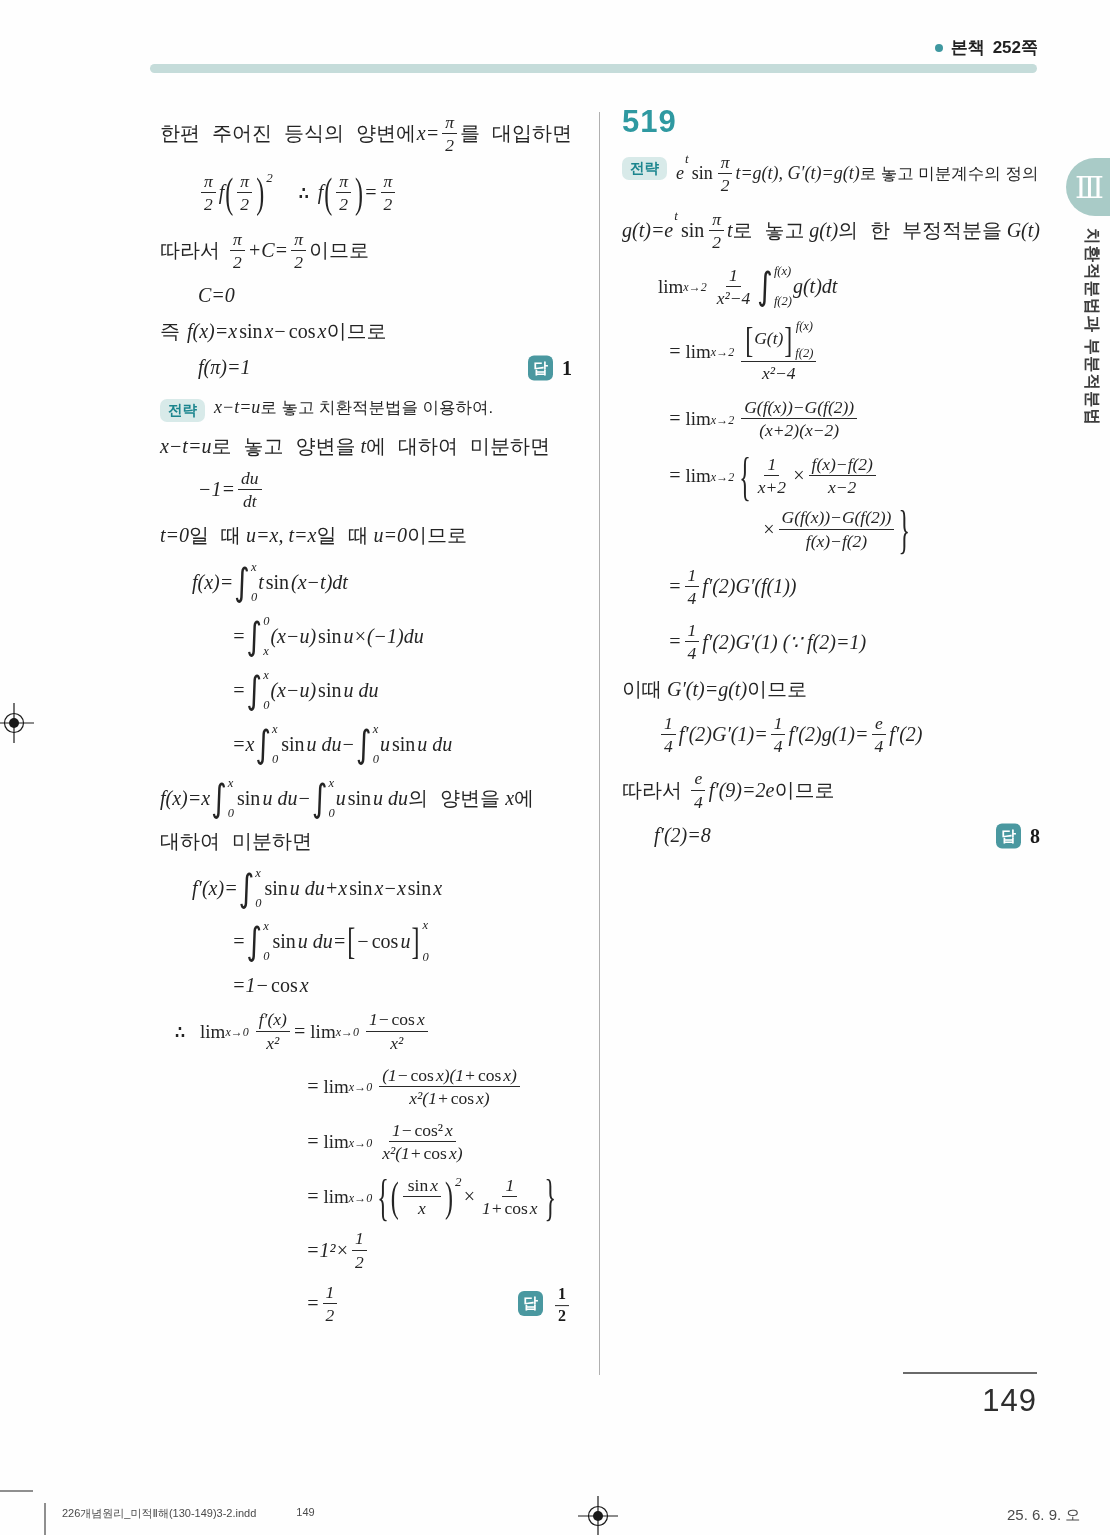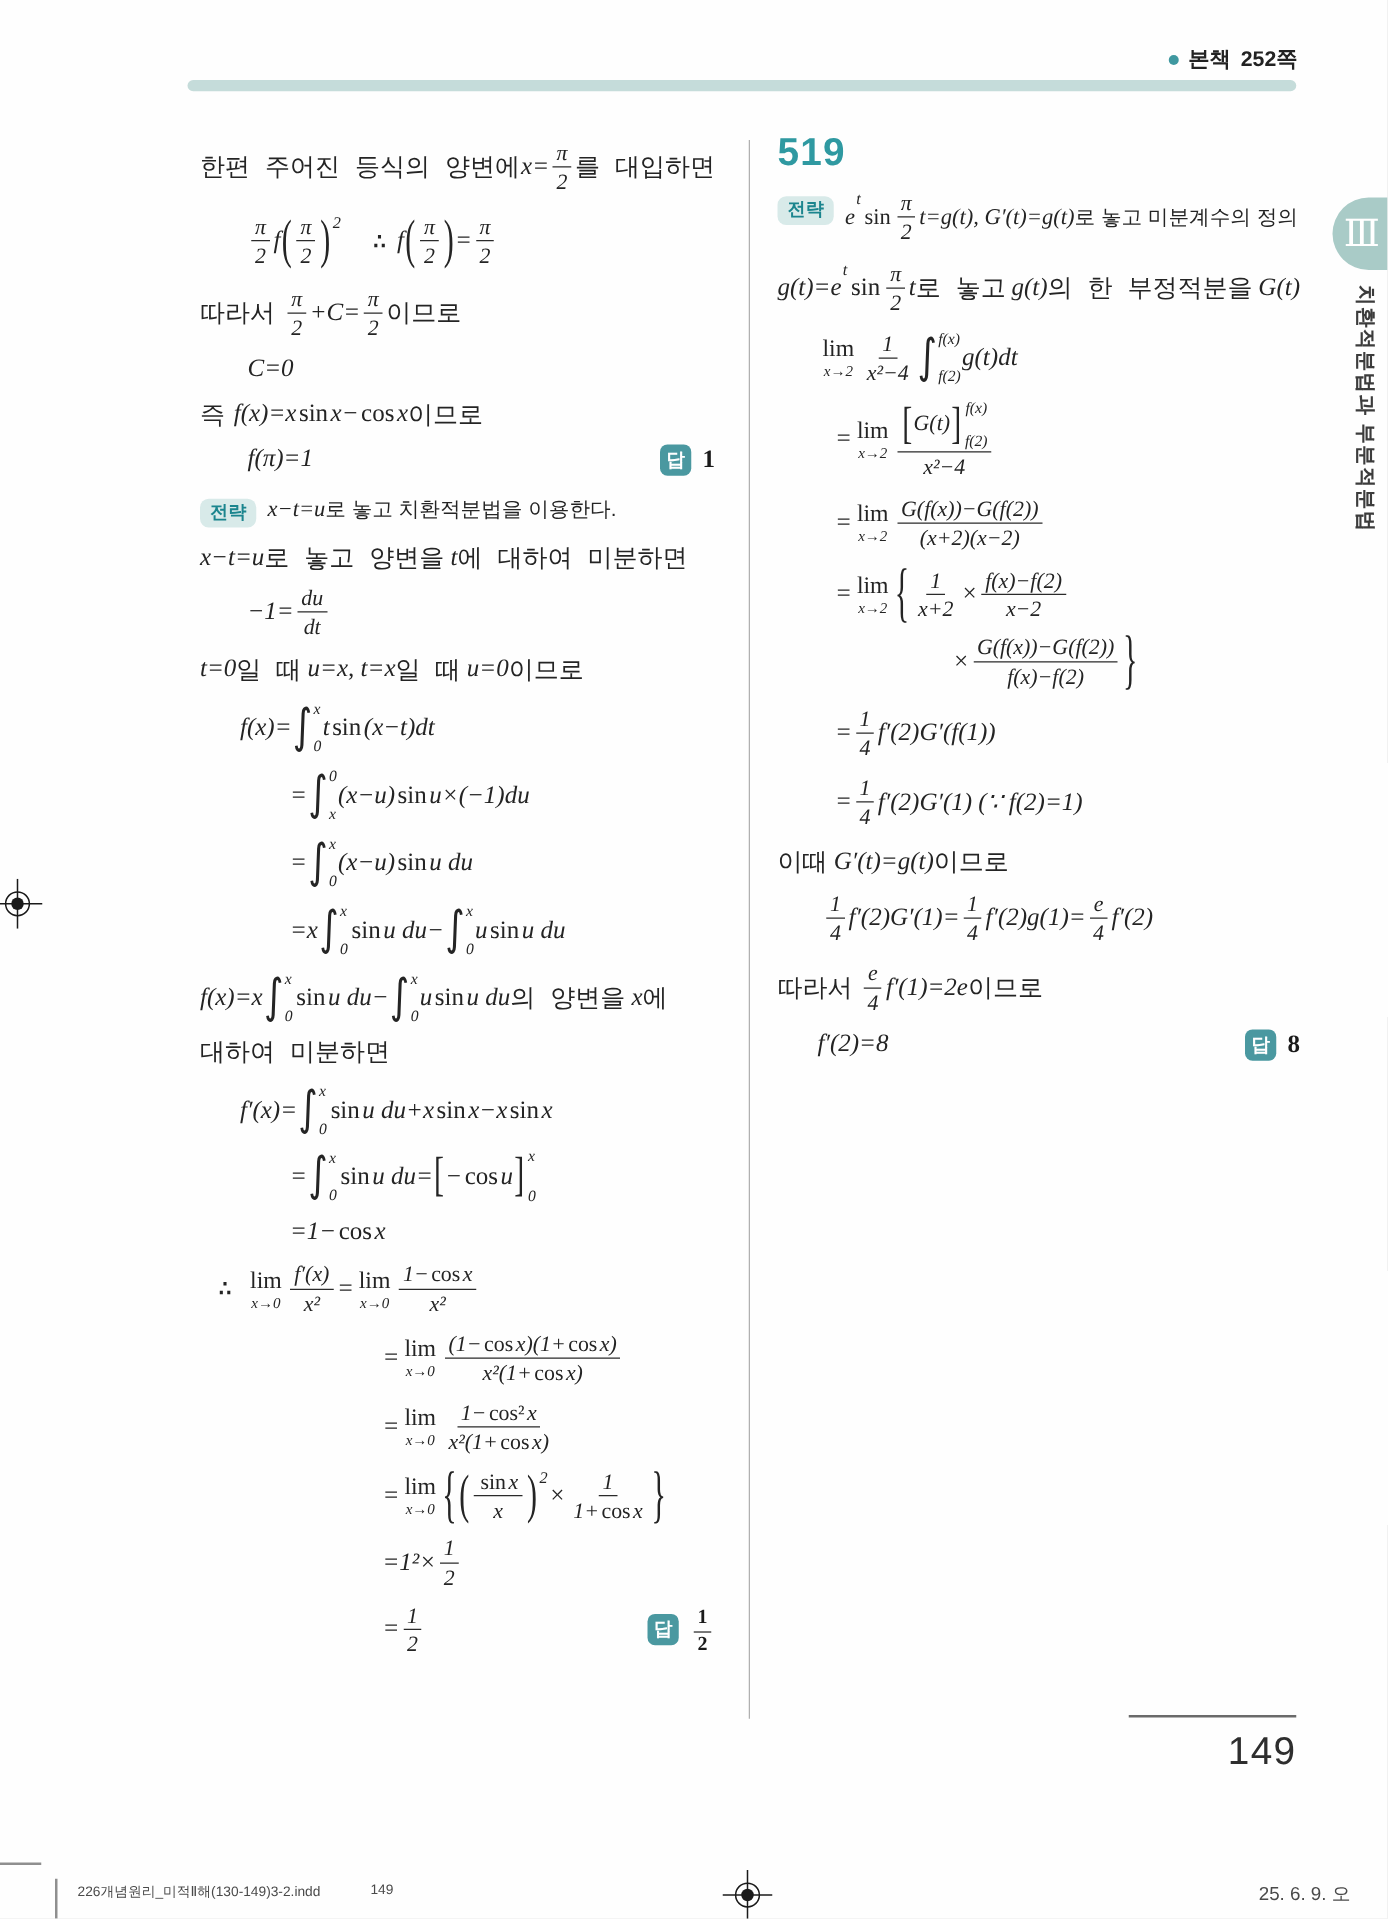--- a/index.html
+++ b/index.html
@@ -44,21 +44,21 @@
   .den{padding:1px 3px 0;}
   .num .tr,.den .tr{margin:0 2px;font-size:inherit;}
   .num .bigp,.den .bigp{vertical-align:middle;}
   .num .bndw{vertical-align:middle;height:40px;}
 
   .intw{display:inline-flex;align-items:center;margin:0 1px;}
   .intg{font-family:"DejaVu Sans",sans-serif;font-size:30px;line-height:1;display:inline-block;transform:scaleY(1.25);}
   .intb{display:inline-flex;flex-direction:column;justify-content:space-between;height:42px;
         font-size:12.5px;font-style:italic;margin-left:1px;line-height:1;}
 
-  .limw{display:inline-flex;flex-direction:column;align-items:center;margin:0 4px;line-height:1;}
+  .limw{display:inline-flex;flex-direction:row;align-items:center;margin:0 4px;line-height:1;}
   .liml{font-size:19px;}
   .limu{font-style:italic;font-size:12px;margin-top:2px;}
 
   .bigp{display:inline-block;font-size:24px;line-height:1;margin:0 1px;font-style:normal;}
   .bndw{display:inline-flex;flex-direction:column;justify-content:space-between;height:44px;
         font-size:12.5px;font-style:italic;line-height:1;margin-left:2px;}
 
   .ansr{position:absolute;right:0;top:50%;transform:translateY(-50%);display:flex;align-items:center;}
   .ansbadge{width:25px;height:25px;border-radius:6px;background:#4a98a0;color:#fff;
             font-family:"Liberation Sans","DejaVu Sans",sans-serif;font-weight:bold;font-size:15px;
@@ -106,21 +106,21 @@
         <div class="eqline" style="padding-left: 38px; margin-top: 16px;"><span class="frac"><span class="num"><span class="tm">π</span></span><span class="den"><span class="tm">2</span></span></span><span class="tm">f</span><span class="bigp" style="transform: scaleY(1.8);">(</span><span class="frac"><span class="num"><span class="tm">π</span></span><span class="den"><span class="tm">2</span></span></span><span class="bigp" style="transform: scaleY(1.8);">)</span><span class="tsup">2</span><span class="tspace" style="width: 24px;"></span><span class="tk">∴</span><span class="tspace" style="width: 8px;"></span><span class="tm">f</span><span class="bigp" style="transform: scaleY(1.8);">(</span><span class="frac"><span class="num"><span class="tm">π</span></span><span class="den"><span class="tm">2</span></span></span><span class="bigp" style="transform: scaleY(1.8);">)</span><span class="tm">=</span><span class="frac"><span class="num"><span class="tm">π</span></span><span class="den"><span class="tm">2</span></span></span></div>
         <div class="eqline" style="margin-top: 14px;"><span class="tk">따라서</span><span class="tspace" style="width: 7px;"></span><span class="frac"><span class="num"><span class="tm">π</span></span><span class="den"><span class="tm">2</span></span></span><span class="tm">+C=</span><span class="frac"><span class="num"><span class="tm">π</span></span><span class="den"><span class="tm">2</span></span></span><span class="tk">이므로</span></div>
         <div class="eqline" style="padding-left: 38px; margin-top: 10px;"><span class="tm">C=0</span></div>
         <div class="eqline" style="margin-top: 8px;"><span class="tk">즉</span><span class="tspace" style="width: 7px;"></span><span class="tm">f(x)=x</span><span class="tr">sin</span><span class="tm">x−</span><span class="tr">cos</span><span class="tm">x</span><span class="tk">이므로</span></div>
         <div class="eqline" style="padding-left: 38px; margin-top: 8px;"><span class="tm">f(π)=1</span><span class="ansr"><span class="ansbadge">답</span><span class="ansv">1</span></span></div>
       </div>
 
     <div class="strat">
       <span class="sbadge">전략</span>
       <div>
-          <div class="eqline" style="margin-top: 0px;"><span class="tm">x−t=u</span><span class="tk">로 놓고 치환적분법을 이용한다.</span></div>
+          <div class="eqline" style="margin-top: 0px;"><span class="tm">x−t=u</span><span class="tk">로 놓고 치환적분법을 이용하여.</span></div>
         </div>
     </div>
     <div>
         <div class="eqline" style="margin-top: 10px;"><span class="tm">x−t=u</span><span class="tk">로 놓고 양변을</span><span class="tspace" style="width: 5px;"></span><span class="tm">t</span><span class="tk">에 대하여 미분하면</span></div>
         <div class="eqline" style="padding-left: 38px; margin-top: 8px;"><span class="tm">−1=</span><span class="frac"><span class="num"><span class="tm">du</span></span><span class="den"><span class="tm">dt</span></span></span></div>
         <div class="eqline" style="margin-top: 10px;"><span class="tm">t=0</span><span class="tk">일 때</span><span class="tspace" style="width: 5px;"></span><span class="tm">u=x, t=x</span><span class="tk">일 때</span><span class="tspace" style="width: 5px;"></span><span class="tm">u=0</span><span class="tk">이므로</span></div>
         <div class="eqline" style="padding-left: 32px; margin-top: 12px;"><span class="tm">f(x)=</span><span class="intw"><span class="intg">∫</span><span class="intb"><span class="ihi">x</span><span class="ilo">0</span></span></span><span class="tm">t</span><span class="tr">sin</span><span class="tm">(x−t)dt</span></div>
         <div class="eqline" style="padding-left: 72px; margin-top: 12px;"><span class="tm">=</span><span class="intw"><span class="intg">∫</span><span class="intb"><span class="ihi">0</span><span class="ilo">x</span></span></span><span class="tm">(x−u)</span><span class="tr">sin</span><span class="tm">u×(−1)du</span></div>
         <div class="eqline" style="padding-left: 72px; margin-top: 12px;"><span class="tm">=</span><span class="intw"><span class="intg">∫</span><span class="intb"><span class="ihi">x</span><span class="ilo">0</span></span></span><span class="tm">(x−u)</span><span class="tr">sin</span><span class="tm">u du</span></div>
         <div class="eqline" style="padding-left: 72px; margin-top: 12px;"><span class="tm">=x</span><span class="intw"><span class="intg">∫</span><span class="intb"><span class="ihi">x</span><span class="ilo">0</span></span></span><span class="tr">sin</span><span class="tm">u du−</span><span class="intw"><span class="intg">∫</span><span class="intb"><span class="ihi">x</span><span class="ilo">0</span></span></span><span class="tm">u</span><span class="tr">sin</span><span class="tm">u du</span></div>
@@ -150,21 +150,21 @@
         <div class="eqline" style="margin-top: 14px;"><span class="tm">g(t)=e</span><span class="tsup">t</span><span class="tr">sin</span><span class="frac"><span class="num"><span class="tm">π</span></span><span class="den"><span class="tm">2</span></span></span><span class="tm">t</span><span class="tk">로 놓고</span><span class="tspace" style="width: 5px;"></span><span class="tm">g(t)</span><span class="tk">의 한 부정적분을</span><span class="tspace" style="width: 5px;"></span><span class="tm">G(t)</span></div>
         <div class="eqline" style="padding-left: 32px; margin-top: 12px;"><span class="limw"><span class="liml">lim</span><span class="limu">x→2</span></span><span class="frac"><span class="num"><span class="tm">1</span></span><span class="den"><span class="tm">x²−4</span></span></span><span class="intw"><span class="intg">∫</span><span class="intb"><span class="ihi">f(x)</span><span class="ilo">f(2)</span></span></span><span class="tm">g(t)dt</span></div>
         <div class="eqline" style="padding-left: 46px; margin-top: 12px;"><span class="tm">=</span><span class="limw"><span class="liml">lim</span><span class="limu">x→2</span></span><span class="frac"><span class="num"><span class="bigp" style="transform: scaleY(1.5);">[</span><span class="tm">G(t)</span><span class="bigp" style="transform: scaleY(1.5);">]</span><span class="bndw"><span class="bhi">f(x)</span><span class="blo">f(2)</span></span></span><span class="den"><span class="tm">x²−4</span></span></span></div>
         <div class="eqline" style="padding-left: 46px; margin-top: 14px;"><span class="tm">=</span><span class="limw"><span class="liml">lim</span><span class="limu">x→2</span></span><span class="frac"><span class="num"><span class="tm">G(f(x))−G(f(2))</span></span><span class="den"><span class="tm">(x+2)(x−2)</span></span></span></div>
         <div class="eqline" style="padding-left: 46px; margin-top: 14px;"><span class="tm">=</span><span class="limw"><span class="liml">lim</span><span class="limu">x→2</span></span><span class="bigp" style="transform: scaleY(2.2);">{</span><span class="frac"><span class="num"><span class="tm">1</span></span><span class="den"><span class="tm">x+2</span></span></span><span class="tm">×</span><span class="frac"><span class="num"><span class="tm">f(x)−f(2)</span></span><span class="den"><span class="tm">x−2</span></span></span></div>
         <div class="eqline" style="padding-left: 140px; margin-top: 10px;"><span class="tm">×</span><span class="frac"><span class="num"><span class="tm">G(f(x))−G(f(2))</span></span><span class="den"><span class="tm">f(x)−f(2)</span></span></span><span class="bigp" style="transform: scaleY(2.2);">}</span></div>
         <div class="eqline" style="padding-left: 46px; margin-top: 14px;"><span class="tm">=</span><span class="frac"><span class="num"><span class="tm">1</span></span><span class="den"><span class="tm">4</span></span></span><span class="tm">f′(2)G′(f(1))</span></div>
         <div class="eqline" style="padding-left: 46px; margin-top: 12px;"><span class="tm">=</span><span class="frac"><span class="num"><span class="tm">1</span></span><span class="den"><span class="tm">4</span></span></span><span class="tm">f′(2)G′(1) (∵ f(2)=1)</span></div>
         <div class="eqline" style="margin-top: 12px;"><span class="tk">이때</span><span class="tspace" style="width: 5px;"></span><span class="tm">G′(t)=g(t)</span><span class="tk">이므로</span></div>
         <div class="eqline" style="padding-left: 36px; margin-top: 10px;"><span class="frac"><span class="num"><span class="tm">1</span></span><span class="den"><span class="tm">4</span></span></span><span class="tm">f′(2)G′(1)=</span><span class="frac"><span class="num"><span class="tm">1</span></span><span class="den"><span class="tm">4</span></span></span><span class="tm">f′(2)g(1)=</span><span class="frac"><span class="num"><span class="tm">e</span></span><span class="den"><span class="tm">4</span></span></span><span class="tm">f′(2)</span></div>
-        <div class="eqline" style="margin-top: 12px;"><span class="tk">따라서</span><span class="tspace" style="width: 6px;"></span><span class="frac"><span class="num"><span class="tm">e</span></span><span class="den"><span class="tm">4</span></span></span><span class="tm">f′(1)=2e</span><span class="tk">이므로</span></div>
+        <div class="eqline" style="margin-top: 12px;"><span class="tk">따라서</span><span class="tspace" style="width: 6px;"></span><span class="frac"><span class="num"><span class="tm">e</span></span><span class="den"><span class="tm">4</span></span></span><span class="tm">f′(9)=2e</span><span class="tk">이므로</span></div>
         <div class="eqline" style="padding-left: 32px; margin-top: 10px;"><span class="tm">f′(2)=8</span><span class="ansr"><span class="ansbadge">답</span><span class="ansv">8</span></span></div>
       </div>
   </div>
 
   <div class="chtab">
     <span class="chroman">Ⅲ</span>
   </div>
   <div class="chtitle">치환적분법과 부분적분법</div>
 
   <svg class="regmark" style="left:-6px;top:703px;" width="40" height="40" viewBox="0 0 40 40">

